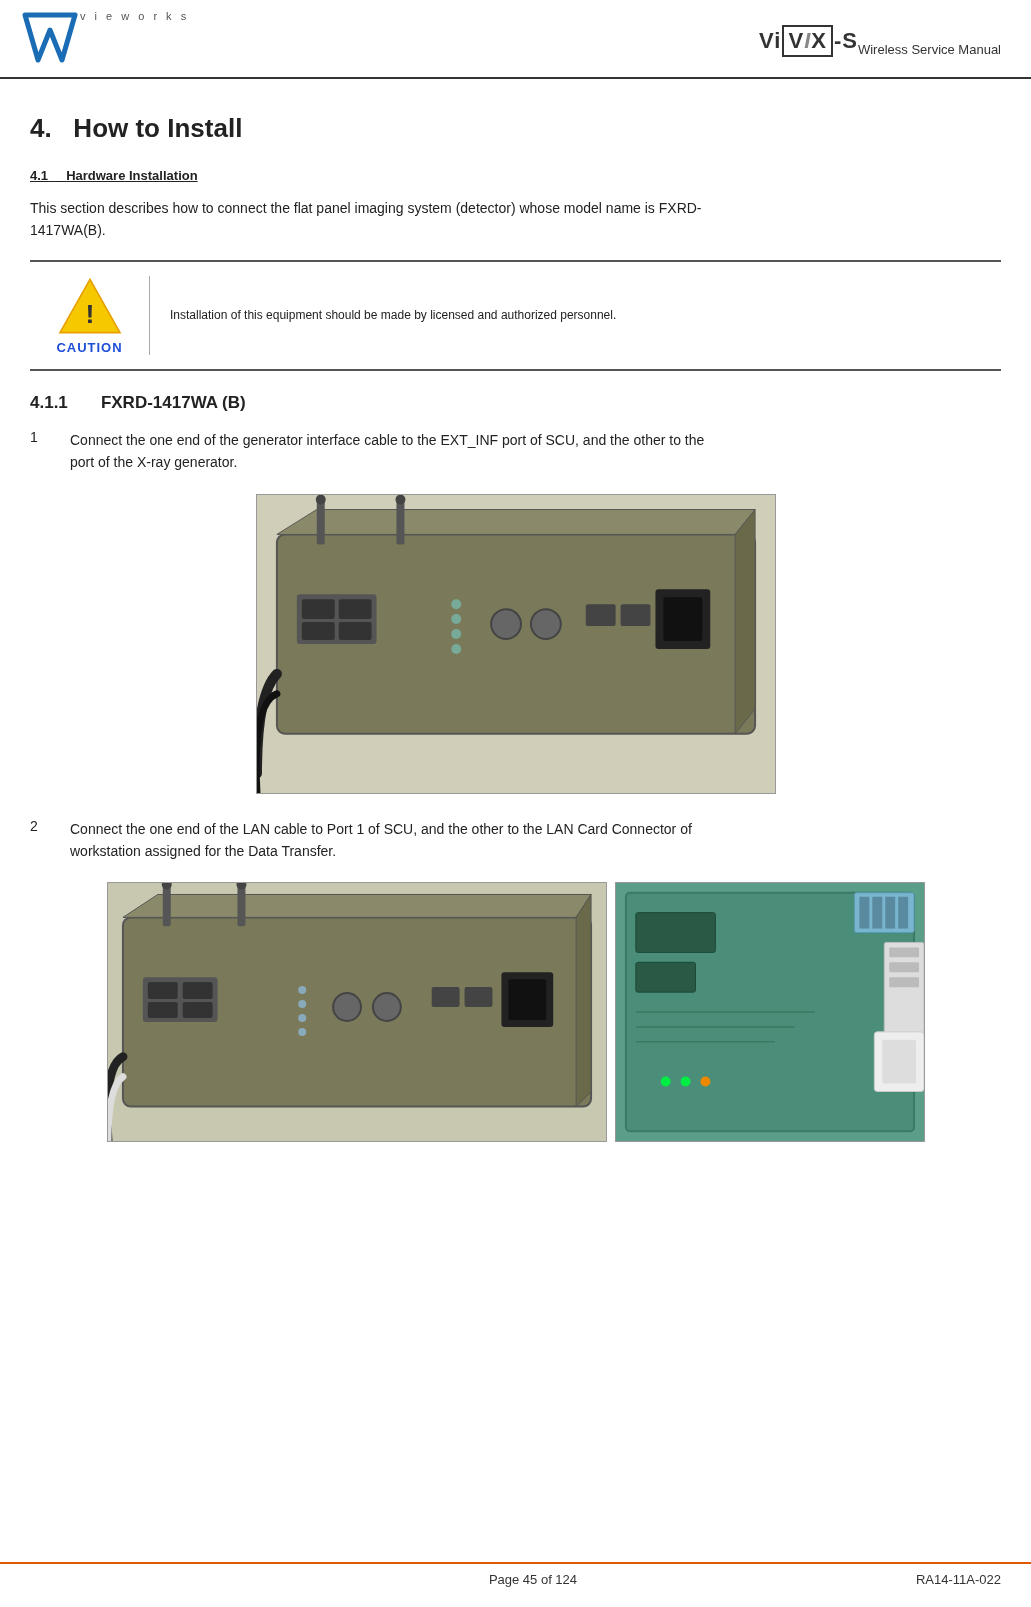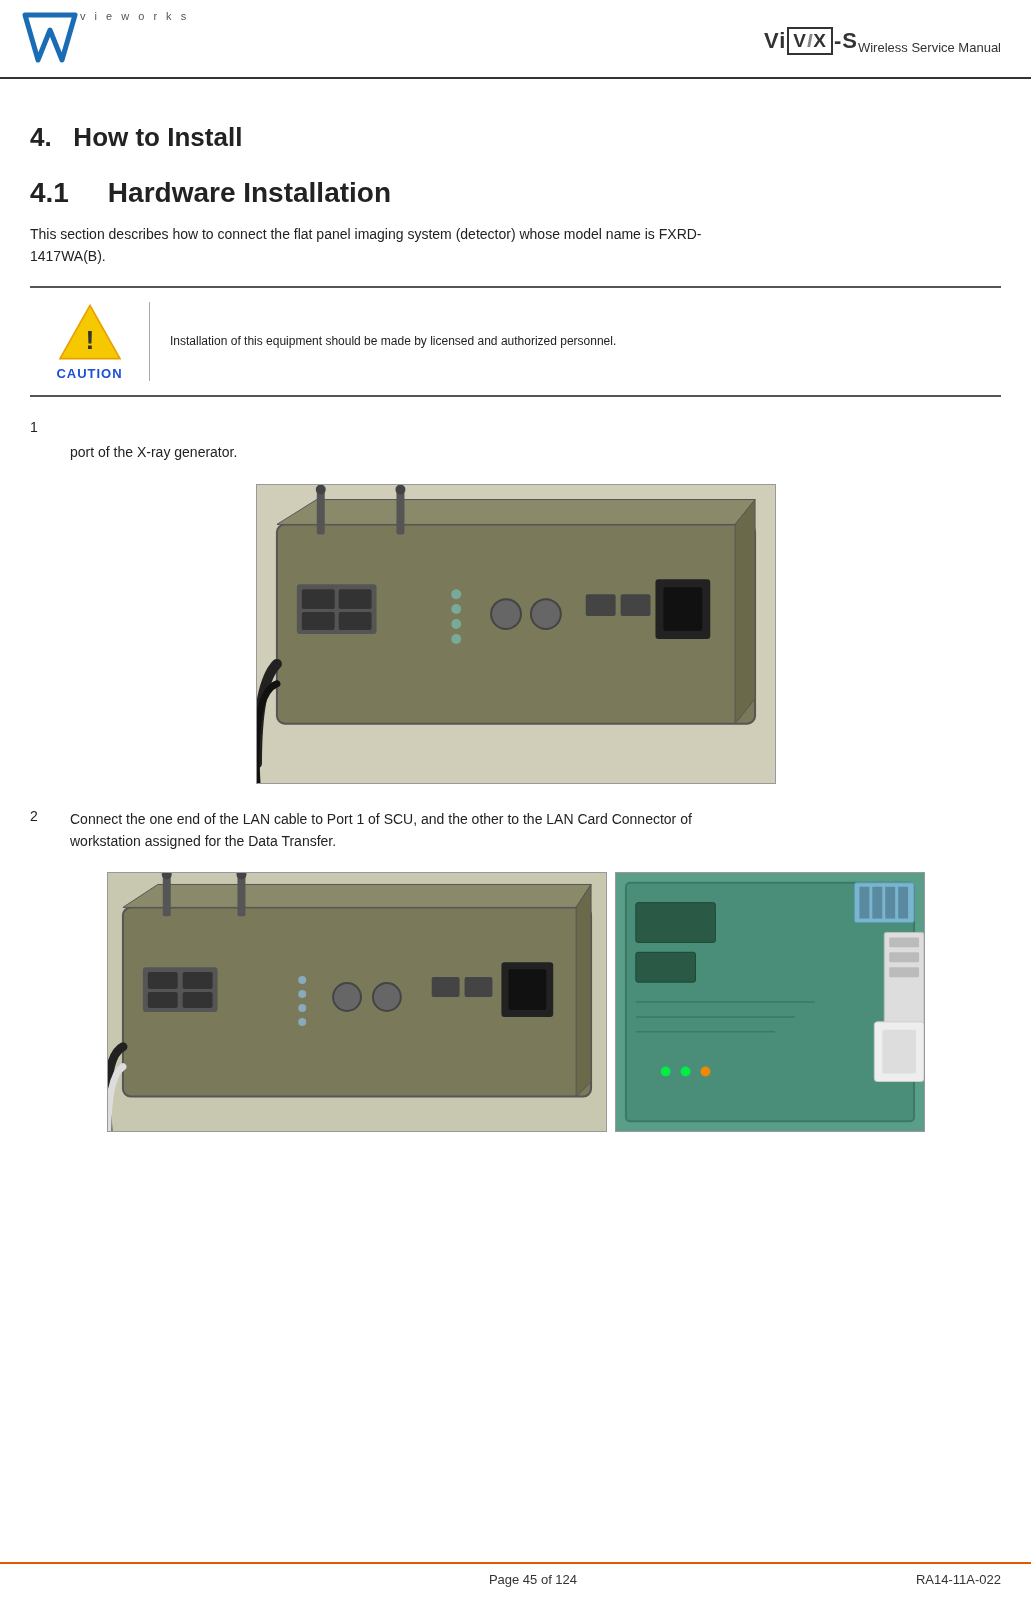--- a/index.html
+++ b/index.html
@@ -51,29 +51,30 @@
     
     .content {
       padding: 20px 30px 60px 30px;
     }
 
     
     .chapter-title {
       font-size: 26px;
       font-weight: bold;
       margin-bottom: 24px;
-      margin-top: 23px;
+      margin-top: 14px;
     }
 
     
     .section-title {
-      font-size: 28px;
+      font-size: 13px;
       font-weight: bold;
       margin-bottom: 14px;
       margin-top: 10px;
+      text-decoration: underline;
     }
 
     .section-body {
       font-size: 14px;
       line-height: 1.6;
       margin-bottom: 18px;
     }
 
     
     .caution-box {
@@ -203,21 +204,21 @@
     <div class="logo-w">
       <svg width="60" height="55" viewBox="0 0 60 55">
         <polygon points="5,5 18,50 30,20 42,50 55,5" fill="none" stroke="#1a6cb5" stroke-width="5" stroke-linejoin="round"></polygon>
       </svg>
     </div>
     <div class="logo-text">v i e w o r k s</div>
   </div>
   <div class="header-right">
     <div style="font-size:22px; font-weight:bold; color:#333; letter-spacing:1px; display:flex; align-items:center;">
       <span>Vi</span>
-      <span style="border:2.5px solid #333; padding:1px 4px; margin:0 1px; font-size:19px;">V<span style="font-style:italic;color:#888;">I</span>X</span>
+      <span style="border:2.5px solid #333; padding:1px 4px; margin:0 1px; font-size:22px;">V<span style="font-style:italic;color:#888;">I</span>X</span>
       <span>-S</span>
     </div>
     <div class="manual-title">Wireless Service Manual</div>
   </div>
 </div>
 
 <div class="content">
 
   <div class="chapter-title">
     <span>4.</span>
@@ -240,25 +241,30 @@
     <div class="caution-icon-area">
       <svg class="caution-svg" viewBox="0 0 80 72">
         <polygon points="40,4 76,68 4,68" fill="#f5c800" stroke="#e8a000" stroke-width="2"></polygon>
         <text x="40" y="56" text-anchor="middle" font-size="32" font-weight="bold" fill="#333">!</text>
       </svg>
       <div class="caution-label">CAUTION</div>
     </div>
     <div class="caution-text">Installation of this equipment should be made by licensed and authorized personnel.</div>
   </div>
 
+  <div class="subsection-title">
+    <span>4.1.1</span>
+    &nbsp;&nbsp;&nbsp;&nbsp;&nbsp;
+    <span>FXRD-1417WA (B)</span>
+  </div>
 
   <div class="numbered-item">
     <div class="item-number">1</div>
     <div class="item-content">
-      <br>
+      <span>Connect the one end of the generator interface cable to the EXT_INF port of SCU, and the other to the</span><br>
       <span>port of the X-ray generator.</span>
     </div>
   </div>
 
   <div class="image-container">
     <div class="img-placeholder scu-back-img">
       <svg width="520" height="300" viewBox="0 0 520 300">
 
         <rect width="520" height="300" fill="#d0cdb8"></rect>
 

